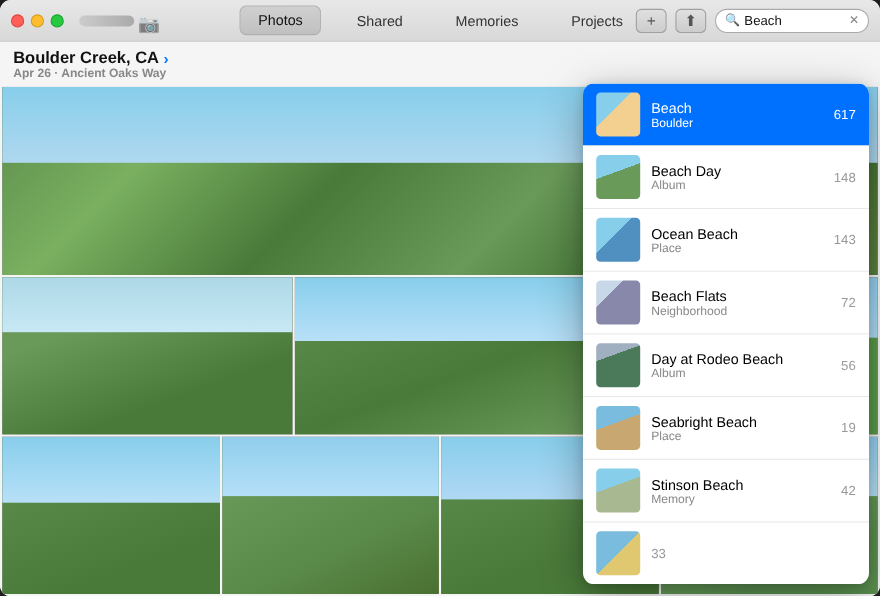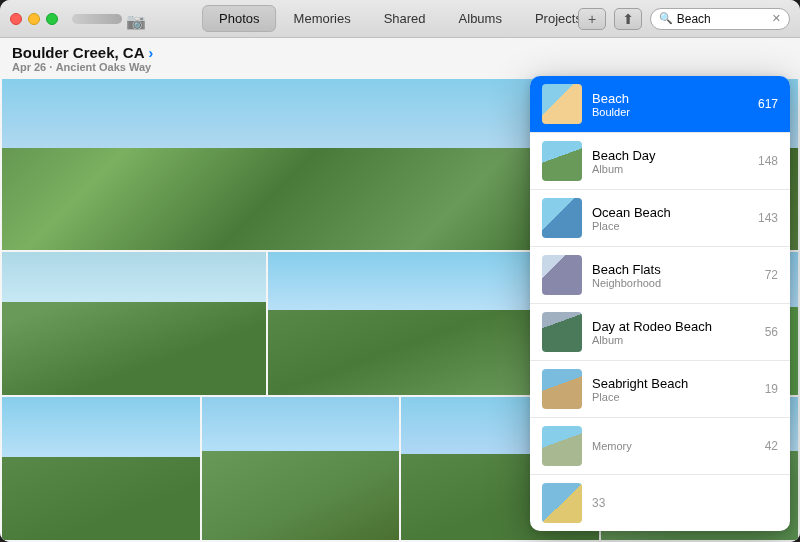--- a/index.html
+++ b/index.html
@@ -47,25 +47,25 @@
       height: 12px;
       border-radius: 50%;
       cursor: pointer;
     }
     .tl-close { background: #ff5f57; border: 1px solid #e0443e; }
     .tl-minimize { background: #febc2e; border: 1px solid #d4a017; }
     .tl-maximize { background: #28c840; border: 1px solid #14a830; }
 
     .nav-tabs {
       display: flex;
-      align-items: center;
+      align-items: flex-end;
       position: absolute;
       left: 50%;
       transform: translateX(-50%);
-      gap: 1px;
+      gap: 16px;
     }
 
     .nav-tab {
       padding: 5px 16px;
       font-size: 13px;
       font-weight: 500;
       color: #333;
       cursor: pointer;
       border-radius: 6px;
       background: transparent;
@@ -389,23 +389,22 @@
       <div class="traffic-light tl-close"></div>
       <div class="traffic-light tl-minimize"></div>
       <div class="traffic-light tl-maximize"></div>
     </div>
 
     <div style="width:50px;height:10px;background:linear-gradient(to right,#ccc,#aaa);border-radius:5px;margin-left:6px;"></div>
     <div style="width:14px;height:14px;margin-left:4px;opacity:0.5;">📷</div>
 
     <div class="nav-tabs">
       <div class="nav-tab active">Photos</div>
+      <div class="nav-tab">Shared</div>
       <div class="nav-tab">Memories</div>
-      <div class="nav-tab">Shared</div>
-      <div class="nav-tab">Albums</div>
       <div class="nav-tab">Projects</div>
     </div>
 
     <div class="titlebar-right">
       <div class="titlebar-btn">+</div>
       <div class="titlebar-btn">⬆</div>
       <div class="search-box">
         <span class="search-icon-svg">🔍</span>
         <span class="search-text">Beach</span>
         <span class="search-clear">✕</span>
@@ -514,20 +513,21 @@
           <div class="item-info">
             <div class="item-title">Seabright Beach</div>
             <div class="item-subtitle">Place</div>
           </div>
           <div class="item-count">19</div>
         </div>
         <div class="dropdown-divider"></div>
         <div class="dropdown-item">
           <div class="item-thumbnail thumb-stinson"></div>
           <div class="item-info">
+            <div class="item-title">Stinson Beach</div>
             <div class="item-subtitle">Memory</div>
           </div>
           <div class="item-count">42</div>
         </div>
         <div class="dropdown-divider"></div>
         <div class="dropdown-item">
           <div class="item-thumbnail thumb-kings"></div>
           <div class="item-count">33</div>
         </div>
       </div>

